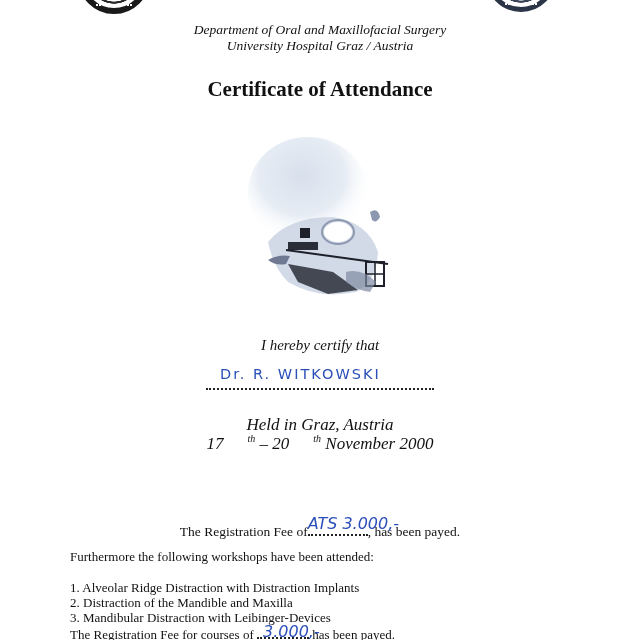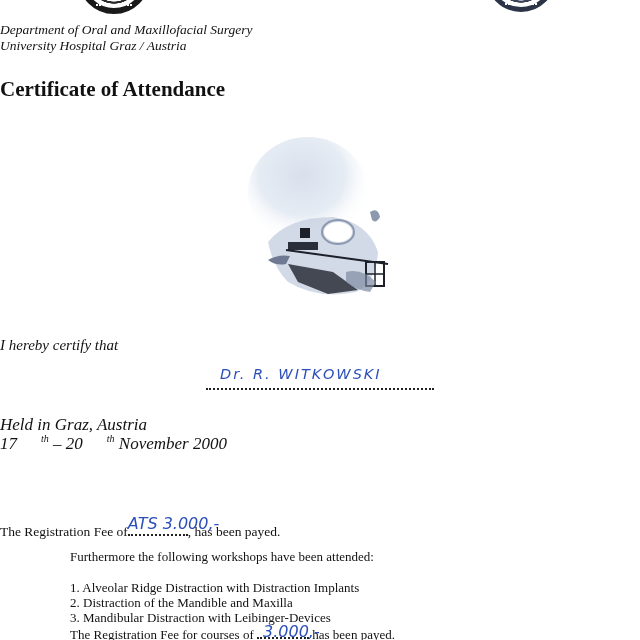--- a/index.html
+++ b/index.html
@@ -45,20 +45,21 @@
     .seal-right::after {
       content: "";
       position: absolute;
       left: 14px; right: 14px; bottom: 2px; height: 4px;
       border-bottom: 2px dotted #ffffff;
     }
     .center {
       position: absolute;
       left: 0;
       width: 640px;
+      text-align: center;
     }
     .dept {
       top: 22px;
       font-style: italic;
       font-size: 13.5px;
       line-height: 16px;
     }
     .title {
       top: 76px;
       font-weight: bold;
@@ -87,21 +88,20 @@
       border-bottom: 2px dotted #222;
     }
     .name-hand {
       position: absolute;
       left: 14px;
       top: 0px;
       font-family: "DejaVu Sans", sans-serif;
       font-size: 14.5px;
       letter-spacing: 2px;
       color: #2b4fb8;
-      font-style: italic;
     }
     .congress {
       top: 415px;
       font-style: italic;
       font-size: 17px;
       line-height: 19px;
     }
     .congress sup {
       font-size: 10px;
       line-height: 0;

